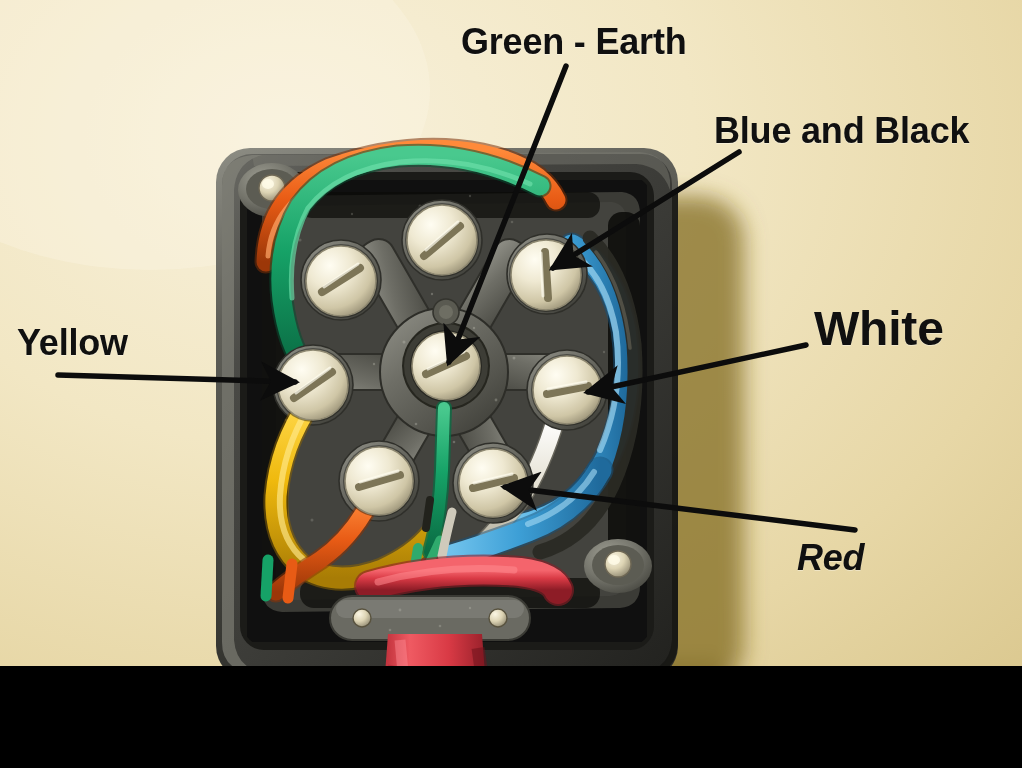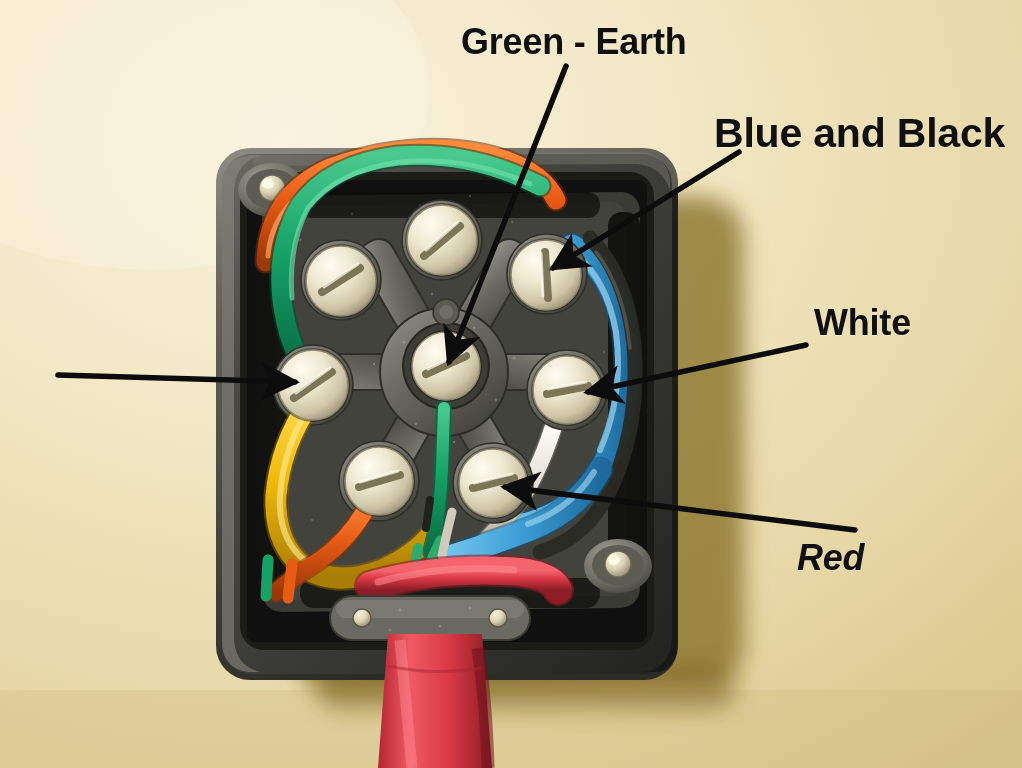--- a/index.html
+++ b/index.html
@@ -1,35 +1,35 @@
 <!DOCTYPE html>
 <html><head>
 <meta charset="utf-8">
 <style>
   html,body{margin:0;padding:0;background:#000;}
   #stage{
-    position:relative;width:1022px;height:768px;overflow:hidden;
+    position:relative;width:1022px;height:666px;overflow:hidden;
     font-family:"Liberation Sans", sans-serif;
     background:#22c55e;
   }
   #photo{position:absolute;inset:0;width:1022px;height:768px;display:block;}
   .lbl{
     position:absolute;
     font-family:"Liberation Sans", sans-serif;
     font-weight:bold;
     color:#101010;
     white-space:nowrap;
     line-height:1;
     letter-spacing:-0.2px;
     text-shadow:0 1px 0 rgba(255,255,255,.35);
   }
   #lbl-green{left:461px;top:24px;font-size:36px;}
-  #lbl-blueblack{left:714px;top:113px;font-size:41px;}
+  #lbl-blueblack{left:714px;top:113px;font-size:36px;}
   #lbl-yellow{left:17px;top:325px;font-size:36px;}
-  #lbl-white{left:814px;top:305px;font-size:36px;text-align:center;}
+  #lbl-white{left:814px;top:305px;font-size:48px;text-align:center;}
   #lbl-red{left:797px;top:540px;font-size:36px;font-style:italic;}
 </style>
 </head>
 <body>
 
 <div id="stage">
 
   <svg id="photo" viewBox="0 0 1022 768">
     <defs>
 
@@ -394,16 +394,17 @@
       <line x1="739" y1="152" x2="553" y2="268" marker-end="url(#arrowHead)"></line>
       <line x1="58" y1="375" x2="295" y2="382" marker-end="url(#arrowHead)"></line>
       <line x1="806" y1="345" x2="588" y2="392" marker-end="url(#arrowHead)"></line>
       <line x1="855" y1="530" x2="505" y2="487" marker-end="url(#arrowHead)"></line>
     </g>
 
   </svg>
 
   <div class="lbl" id="lbl-green">Green - Earth</div>
   <div class="lbl" id="lbl-blueblack">Blue and Black</div>
+  <div class="lbl" id="lbl-yellow">Yellow</div>
   <div class="lbl" id="lbl-white">White</div>
   <div class="lbl" id="lbl-red">Red</div>
 
 </div>
 
 </body></html>

